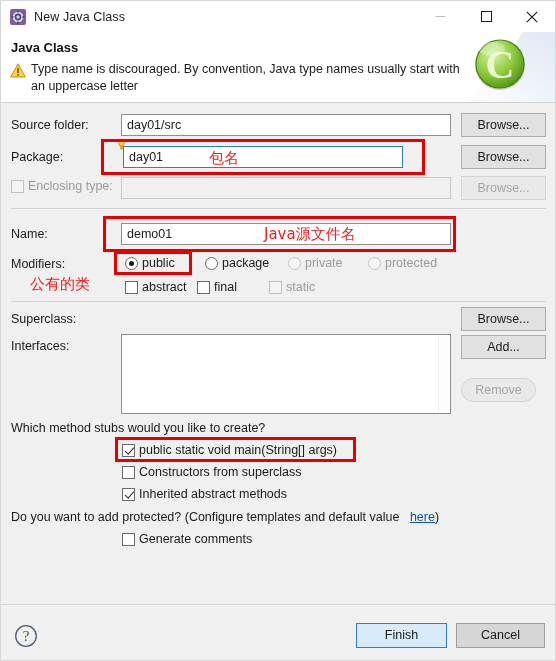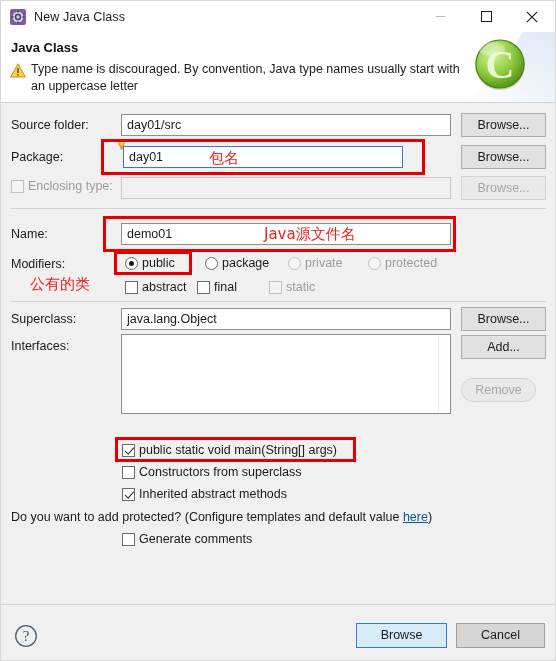--- a/index.html
+++ b/index.html
@@ -223,20 +223,21 @@
   }
 
   .static-text {
     position: absolute;
     font-size: 12.5px;
     color: #1a1a1a;
     white-space: nowrap;
   }
   .link {
     color: #0b55a8;
+    margin-left: 7px;
   }
 
   
   .ann-box {
     position: absolute;
     box-sizing: border-box;
     border: 3px solid #e60000;
     pointer-events: none;
   }
   .ann-text {
@@ -439,30 +440,30 @@
       <span>final</span>
     </div>
     <div class="cb-wrap disabled" style="left:268px; top:177px;">
       <span class="cbox"></span>
       <span>static</span>
     </div>
 
     <div style="position:absolute;left:10px;top:198px;width:535px;height:1px;background:#d2d2d2;"></div>
 
     <div class="row-label" style="left:10px; top:209px;">Superclass:</div>
-    <input class="tfield" style="left: 120px; top: 205px; width: 330px;" value="java.lang.Object">
     <button class="btn" style="left:460px; top:204px; width:85px;">Browse...</button>
 
     <div class="row-label" style="left:10px; top:236px;">Interfaces:</div>
     <div class="listbox" style="left:120px; top:231px; width:330px; height:80px;">
       <div class="vscroll"></div>
     </div>
     <button class="btn" style="left:460px; top:232px; width:85px;">Add...</button>
     <button class="btn disabled" style="left:460px; top:275px; width:75px;border-radius:12px;">Remove</button>
 
+    <div class="static-text" style="left:10px; top:318px;">Which method stubs would you like to create?</div>
     <div class="cb-wrap" style="left:121px; top:362px;">
       <span class="cbox"></span>
       <span>Constructors from superclass</span>
     </div>
     <div class="cb-wrap" style="left:121px; top:340px;">
       <span class="cbox checked"></span>
       <span>public static void main(String[] args)</span>
     </div>
     <div class="cb-wrap" style="left:121px; top:384px;">
       <span class="cbox checked"></span>
@@ -491,17 +492,17 @@
 
   <div class="footer-sep"></div>
   <div class="footer">
     <div class="help-icon">
       <svg width="24" height="24" viewBox="0 0 24 24">
         <circle cx="12" cy="12" r="10.3" fill="none" stroke="#4a5d78" stroke-width="1.3"></circle>
         <text x="12" y="17" font-family="'Liberation Serif',serif" font-size="15" fill="#3d5170" text-anchor="middle">?</text>
       </svg>
     </div>
   </div>
-  <button class="btn-finish">Browse</button>
+  <button class="btn-finish">Finish</button>
   <button class="btn-cancel">Cancel</button>
   <div class="watermark">https://blog.csdn.net/qq_42141141</div>
 
 </div>
 
 </body></html>

